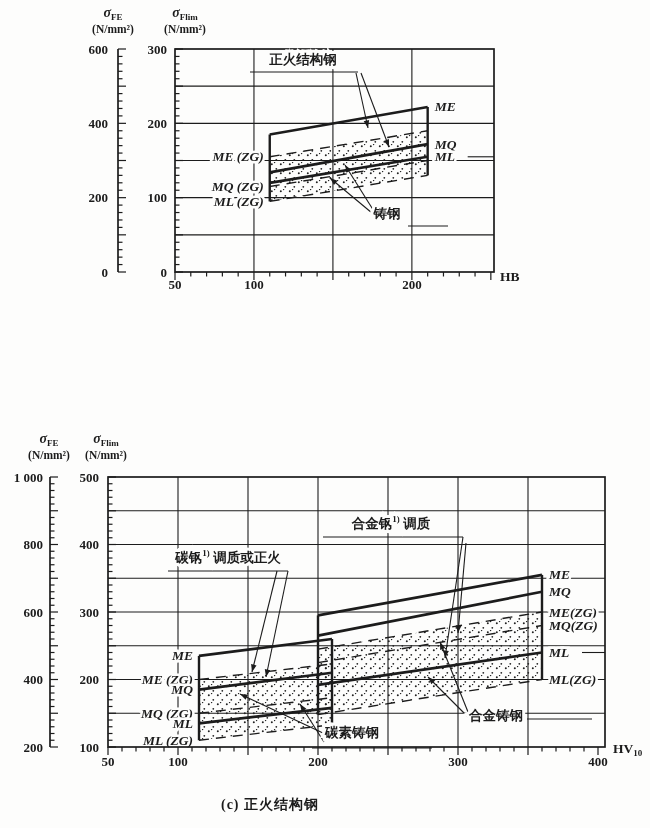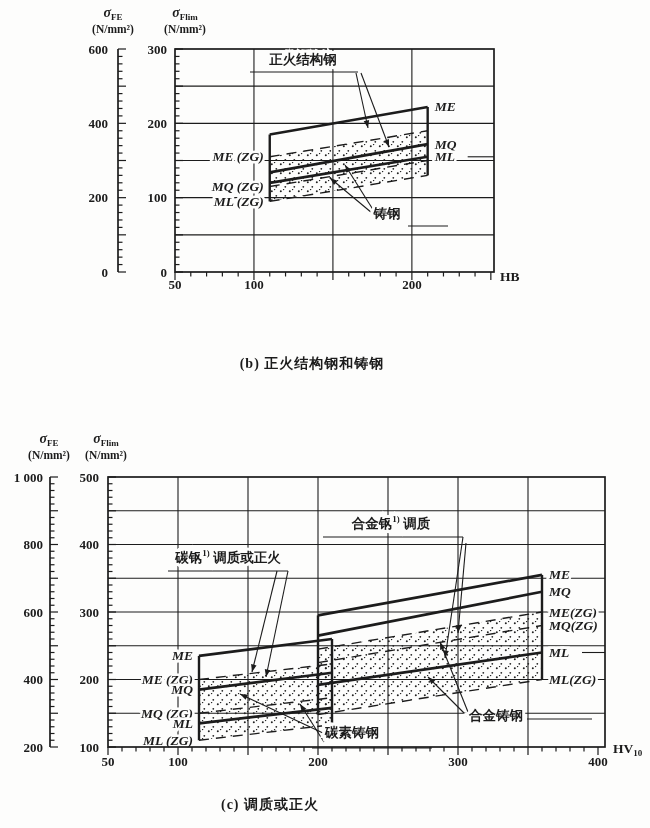--- a/index.html
+++ b/index.html
@@ -409,15 +409,14 @@
       <g>
         <text x="49" y="443" text-anchor="middle" font-size="14" font-weight="700" font-style="italic"><tspan>σ</tspan><tspan dy="3" font-size="9" font-style="normal">FE</tspan></text>
         <text x="49" y="459" font-size="11.5" font-weight="700" text-anchor="middle">(N/mm²)</text>
       </g>
       <g>
         <text x="106" y="443" text-anchor="middle" font-size="14" font-weight="700" font-style="italic"><tspan>σ</tspan><tspan dy="3" font-size="9" font-style="normal">Flim</tspan></text>
         <text x="106" y="459" font-size="11.5" font-weight="700" text-anchor="middle">(N/mm²)</text>
       </g>
     </svg>
 
-<div class="caption" style="left:312px;top:355px">(b) 正火结构钢和铸钢</div>
-<div class="caption" style="left:270px;top:796px">(c) 调质或正火</div>
+<div class="caption" style="left:270px;top:796px">(c) 正火结构钢</div>
 </div>
 
 </body></html>

